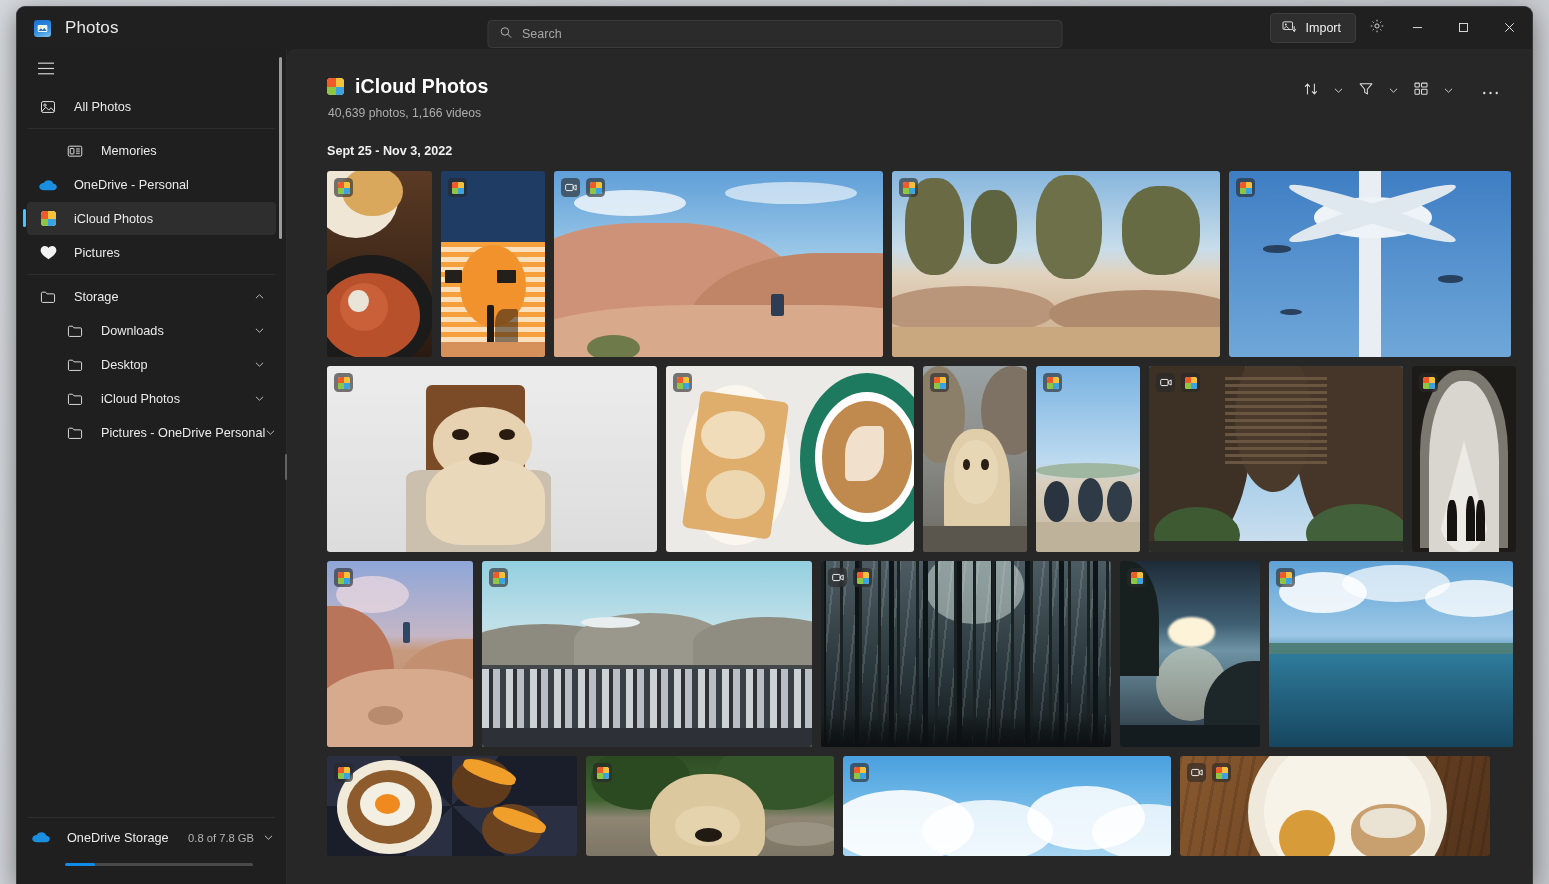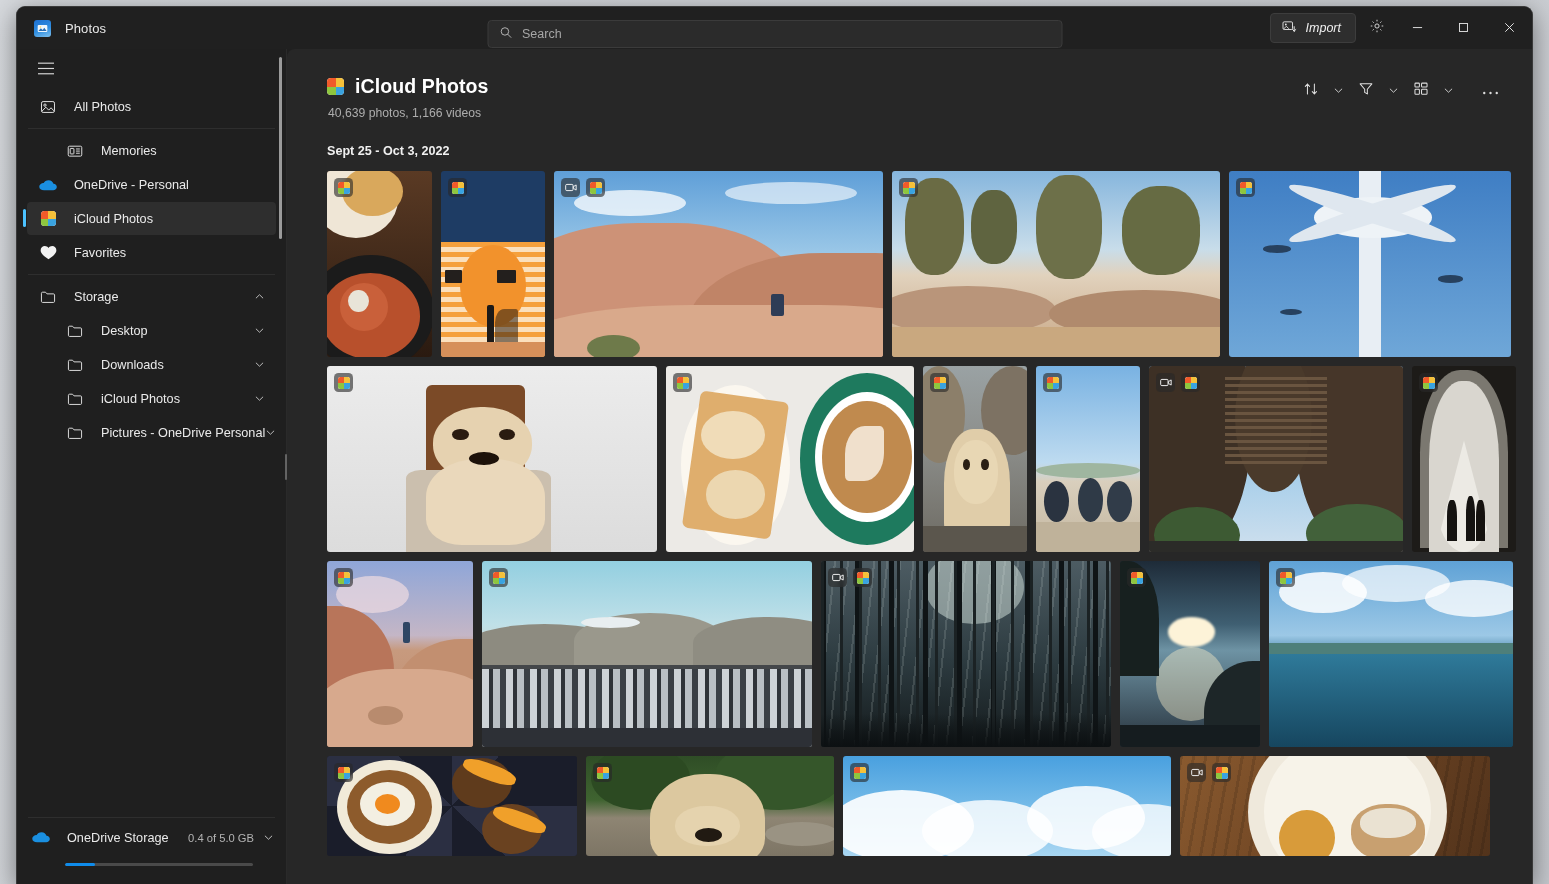--- a/index.html
+++ b/index.html
@@ -35,41 +35,41 @@
     position: relative;
   }
   .app-badge {
     width: 17px; height: 17px; margin-left: 17px; border-radius: 3px;
     background: linear-gradient(160deg,#1d6fd0 0%,#2f8de0 55%,#7fc2ef 100%);
     display: flex; align-items: center; justify-content: center;
     flex: 0 0 auto;
   }
   .app-badge svg { display:block; }
   .app-title {
-    margin-left: 14px; color: #e8e8e8; font-size: 13px;
+    margin-left: 14px; color: #e8e8e8; font-size: 17px;
     letter-spacing: .1px; white-space: nowrap;
   }
   .search-wrap {
     position: absolute; left: 50%; transform: translateX(-50%);
     top: 13px;
   }
   .search-box {
     width: 575px; height: 28px;
     background: #2b2b2b; border: 1px solid #3b3b3b; border-radius: 4px;
     display: flex; align-items: center; padding: 0 11px; gap: 10px;
   }
   .search-text { color: #a6a6a6; font-size: 12.5px; }
   .tb-right {
     margin-left: auto; display: flex; align-items: center; height: 100%;
   }
   .import-btn {
     height: 30px; padding: 0 14px 0 11px; margin-right: 4px;
     background: #2e2e2e; border: 1px solid #3d3d3d; border-radius: 4px;
     display: flex; align-items: center; gap: 9px;
-    color: #f0f0f0; font-size: 12.5px; cursor: pointer; font-style: italic;
+    color: #f0f0f0; font-size: 12.5px; cursor: pointer;
   }
   .icon-btn {
     width: 34px; height: 30px; border-radius: 4px;
     display: flex; align-items: center; justify-content: center;
     cursor: pointer;
   }
   .win-btn {
     width: 46px; height: 42px;
     display: flex; align-items: center; justify-content: center;
     cursor: pointer;
@@ -295,21 +295,21 @@
                   </span>
                 </span>
                 <span class="nav-label">iCloud Photos</span>
               </div>
               <div class="nav-item">
                 <span class="nav-ico">
                   <svg width="17" height="15" viewBox="0 0 18 16">
                     <path d="M9 15.1C3.4 11.5.6 8.8.6 5.7.6 3.1 2.6 1.1 5.1 1.1c1.6 0 2.9.8 3.9 2 1-1.2 2.3-2 3.9-2 2.5 0 4.5 2 4.5 4.6 0 3.1-2.8 5.8-8.4 9.4z" fill="#f2f2f2"></path>
                   </svg>
                 </span>
-                <span class="nav-label">Favorites</span>
+                <span class="nav-label">Pictures</span>
               </div>
               <div class="divider"></div>
               <div class="nav-item">
                 <span class="nav-ico">
                   <svg width="16" height="14" viewBox="0 0 18 15" fill="none" stroke="#dcdcdc" stroke-width="1.1">
                     <path d="M1.6 12.4V3.3c0-.7.5-1.2 1.2-1.2h3.4l1.7 1.9h7.3c.7 0 1.2.5 1.2 1.2v7.2c0 .7-.5 1.2-1.2 1.2H2.8c-.7 0-1.2-.5-1.2-1.2z"></path>
                   </svg>
                 </span>
                 <span class="nav-label">Storage</span>
                 <span class="chev">
@@ -317,34 +317,34 @@
                     <path d="M2.4 7.6L6 4.1l3.6 3.5" stroke="#c0c0c0" stroke-width="1.05" stroke-linecap="round"></path>
                   </svg>
                 </span>
               </div>
               <div class="nav-item indent">
                 <span class="nav-ico">
                   <svg width="16" height="14" viewBox="0 0 18 15" fill="none" stroke="#dcdcdc" stroke-width="1.1">
                     <path d="M1.6 12.4V3.3c0-.7.5-1.2 1.2-1.2h3.4l1.7 1.9h7.3c.7 0 1.2.5 1.2 1.2v7.2c0 .7-.5 1.2-1.2 1.2H2.8c-.7 0-1.2-.5-1.2-1.2z"></path>
                   </svg>
                 </span>
-                <span class="nav-label">Desktop</span>
+                <span class="nav-label">Downloads</span>
                 <span class="chev">
                   <svg width="11" height="11" viewBox="0 0 12 12" fill="none">
                     <path d="M2.4 4.4L6 7.9l3.6-3.5" stroke="#c0c0c0" stroke-width="1.05" stroke-linecap="round"></path>
                   </svg>
                 </span>
               </div>
               <div class="nav-item indent">
                 <span class="nav-ico">
                   <svg width="16" height="14" viewBox="0 0 18 15" fill="none" stroke="#dcdcdc" stroke-width="1.1">
                     <path d="M1.6 12.4V3.3c0-.7.5-1.2 1.2-1.2h3.4l1.7 1.9h7.3c.7 0 1.2.5 1.2 1.2v7.2c0 .7-.5 1.2-1.2 1.2H2.8c-.7 0-1.2-.5-1.2-1.2z"></path>
                   </svg>
                 </span>
-                <span class="nav-label">Downloads</span>
+                <span class="nav-label">Desktop</span>
                 <span class="chev">
                   <svg width="11" height="11" viewBox="0 0 12 12" fill="none">
                     <path d="M2.4 4.4L6 7.9l3.6-3.5" stroke="#c0c0c0" stroke-width="1.05" stroke-linecap="round"></path>
                   </svg>
                 </span>
               </div>
               <div class="nav-item indent">
                 <span class="nav-ico">
                   <svg width="16" height="14" viewBox="0 0 18 15" fill="none" stroke="#dcdcdc" stroke-width="1.1">
                     <path d="M1.6 12.4V3.3c0-.7.5-1.2 1.2-1.2h3.4l1.7 1.9h7.3c.7 0 1.2.5 1.2 1.2v7.2c0 .7-.5 1.2-1.2 1.2H2.8c-.7 0-1.2-.5-1.2-1.2z"></path>
@@ -375,21 +375,21 @@
 
       <div class="sb-footer">
         <div class="divider"></div>
         <div class="storage-row">
           <span>
             <svg width="18" height="12" viewBox="0 0 20 13">
                   <path d="M5.6 12.4h10.1c2.3 0 4.1-1.6 4.1-3.6 0-1.9-1.6-3.5-3.7-3.6-.6-2.3-2.8-4-5.4-4C8 1.2 6 2.5 5.2 4.4 2.4 4.5.3 6.3.3 8.5c0 2.2 2.1 3.9 5.3 3.9z" fill="#1a8fe0"></path>
                 </svg>
           </span>
           <span class="storage-label">OneDrive Storage</span>
-          <span class="storage-amt">0.4 of 5.0 GB</span>
+          <span class="storage-amt">0.8 of 7.8 GB</span>
           <span>
             <svg width="11" height="11" viewBox="0 0 12 12" fill="none">
                   <path d="M2.4 4.4L6 7.9l3.6-3.5" stroke="#c5c5c5" stroke-width="1.05" stroke-linecap="round"></path>
                 </svg>
           </span>
         </div>
         <div class="storage-bar">
           <div class="storage-fill" id="storage-fill" style="width: 16%;"></div>
         </div>
       </div>
@@ -461,21 +461,21 @@
                     <circle cx="2.4" cy="3" r="1.25" fill="#dcdcdc"></circle>
                     <circle cx="9" cy="3" r="1.25" fill="#dcdcdc"></circle>
                     <circle cx="15.6" cy="3" r="1.25" fill="#dcdcdc"></circle>
                   </svg>
             </span>
           </div>
         </div>
       </div>
 
       <div class="grid-area">
-        <div class="date-head">Sept 25 - Oct 3, 2022</div>
+        <div class="date-head">Sept 25 - Nov 3, 2022</div>
         <div id="photo-grid">
               <div class="ph-row">
                 <div class="tile" title="skillet eggs and bread" style="width: 105px; height: 186px;">
                   <div class="im" style="background:linear-gradient(#5a3a24,#2a1a10)"></div>
    <div class="blob" style="left:-12%;top:-6%;width:80%;height:42%;background:#efe6d6"></div>
    <div class="blob" style="left:8%;top:-10%;width:70%;height:34%;background:#d8a martial"></div>
    <div class="blob" style="left:14%;top:-2%;width:58%;height:26%;background:#d9a85c"></div>
    <div class="blob" style="left:-18%;top:45%;width:120%;height:62%;background:#1b1b1b"></div>
    <div class="blob" style="left:-6%;top:55%;width:95%;height:46%;background:#b8502c"></div>
    <div class="blob" style="left:12%;top:60%;width:46%;height:26%;background:#c9603a"></div>

